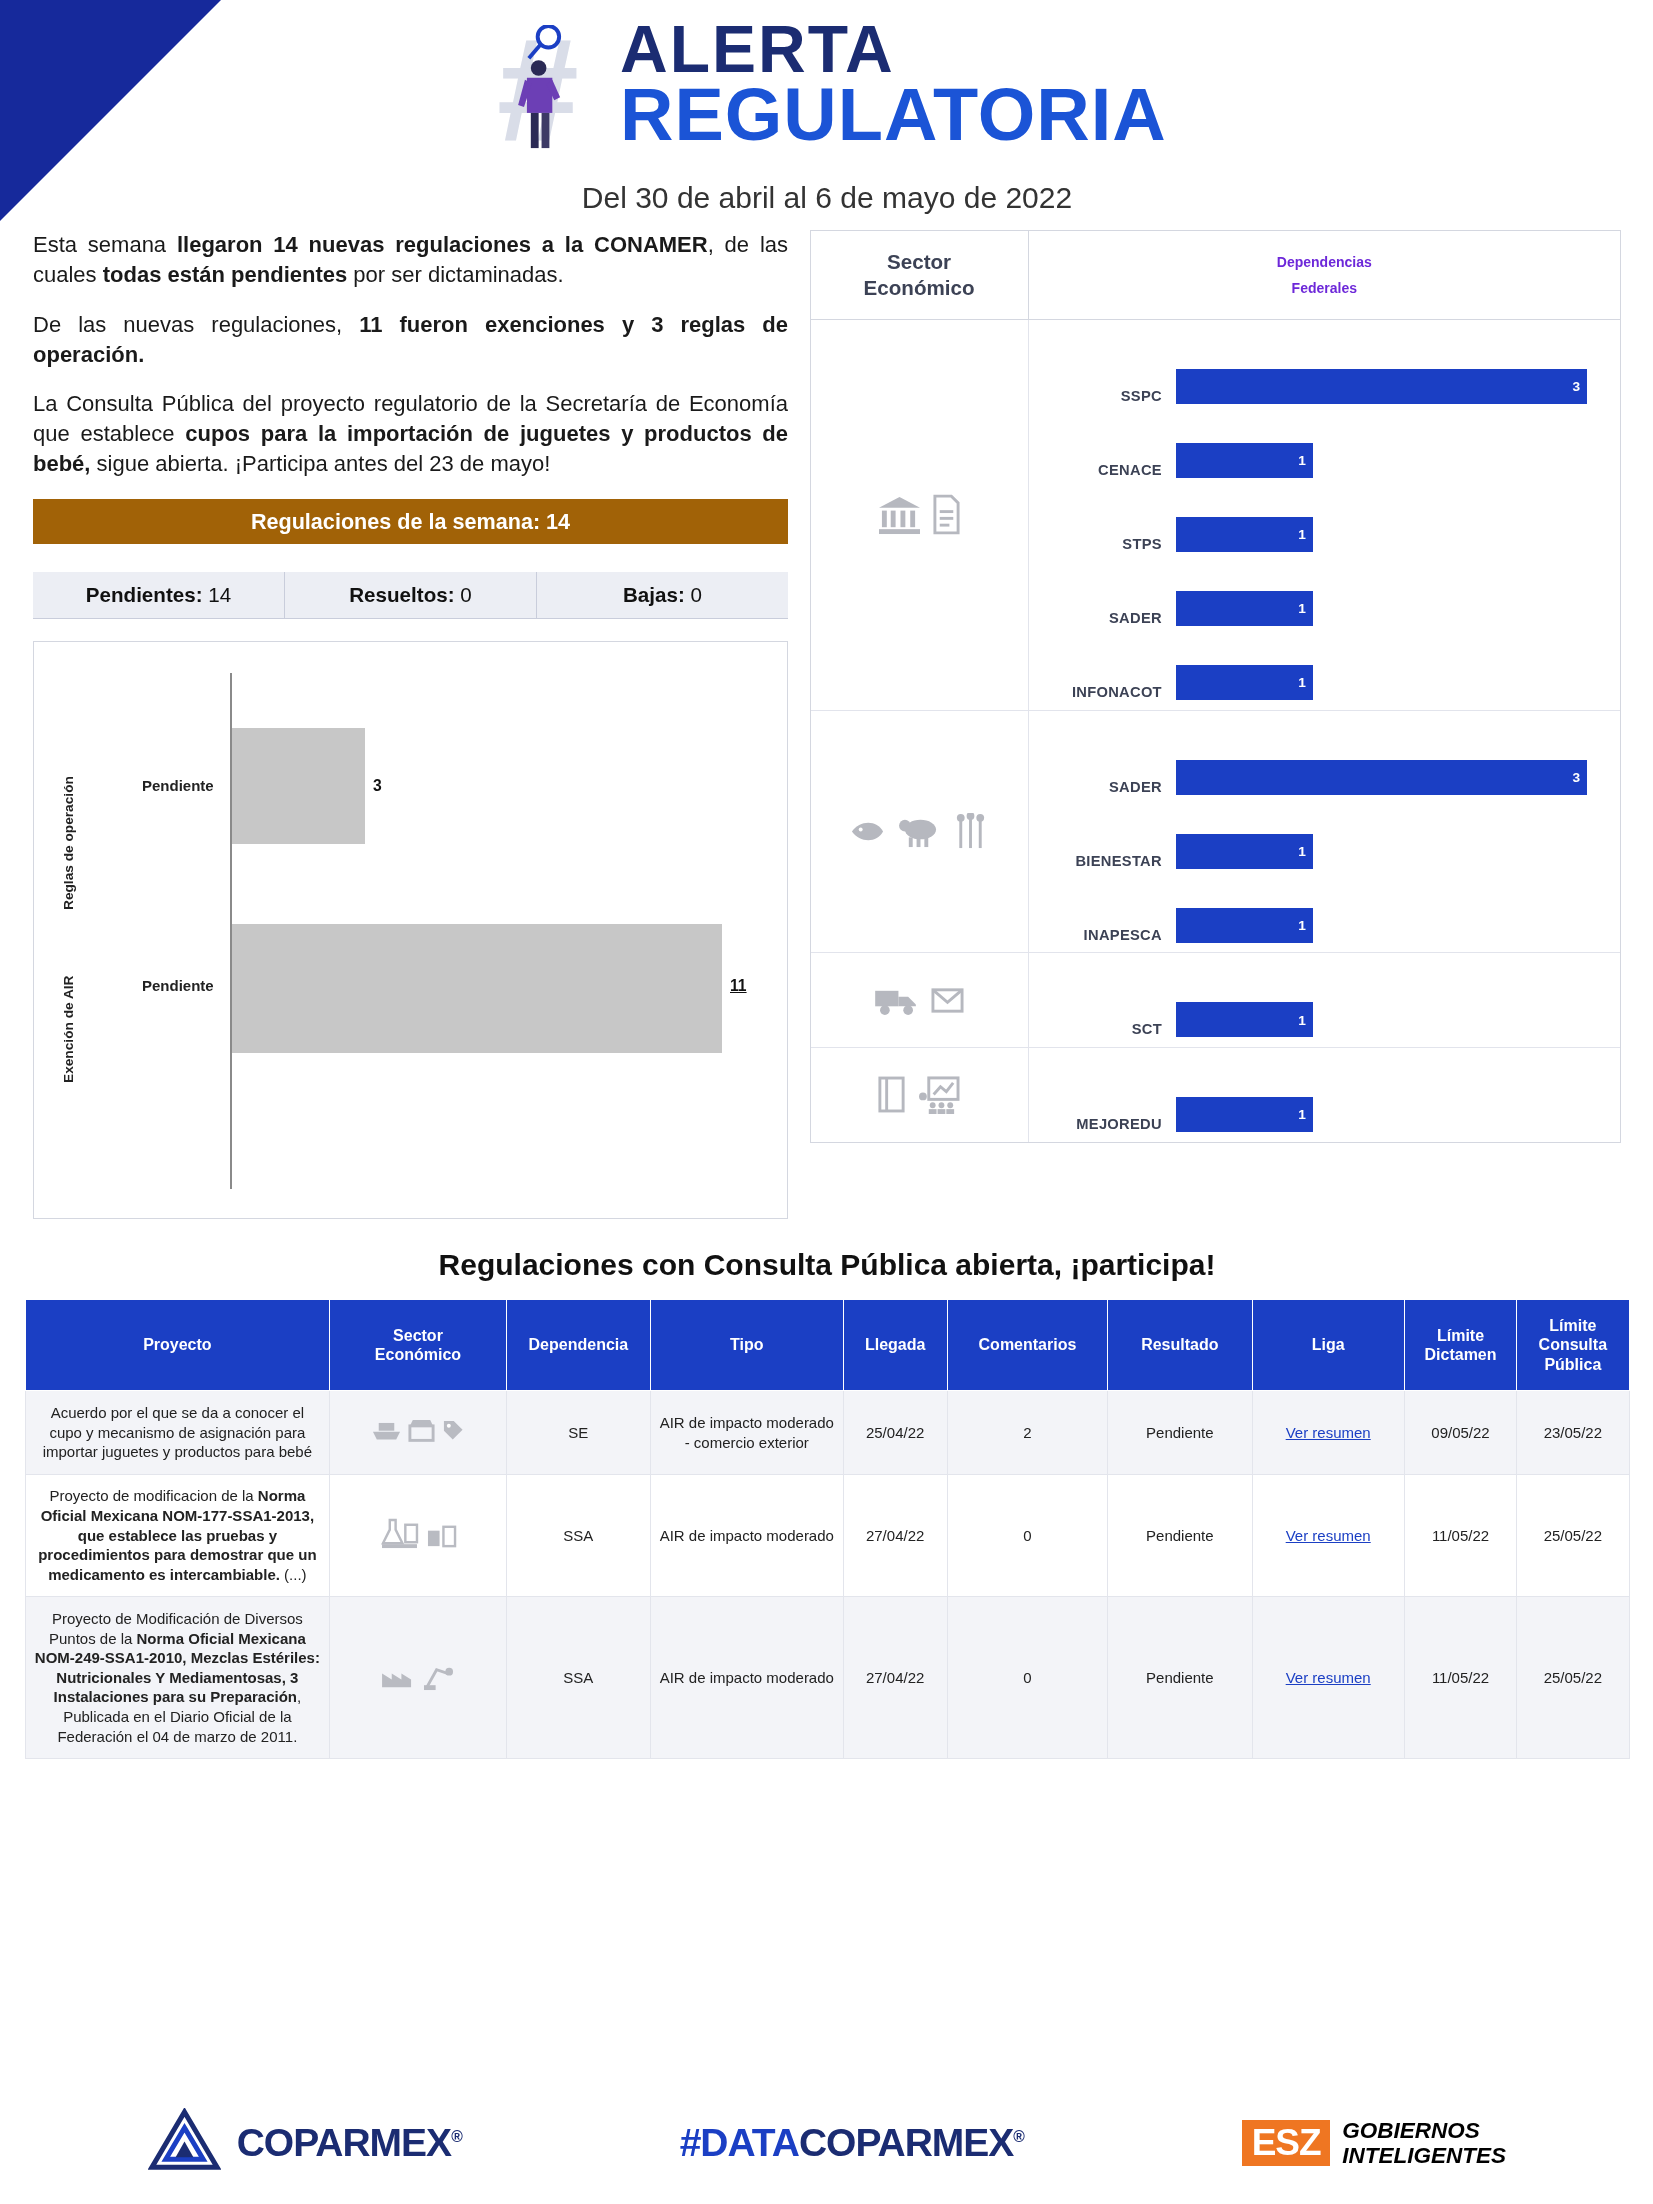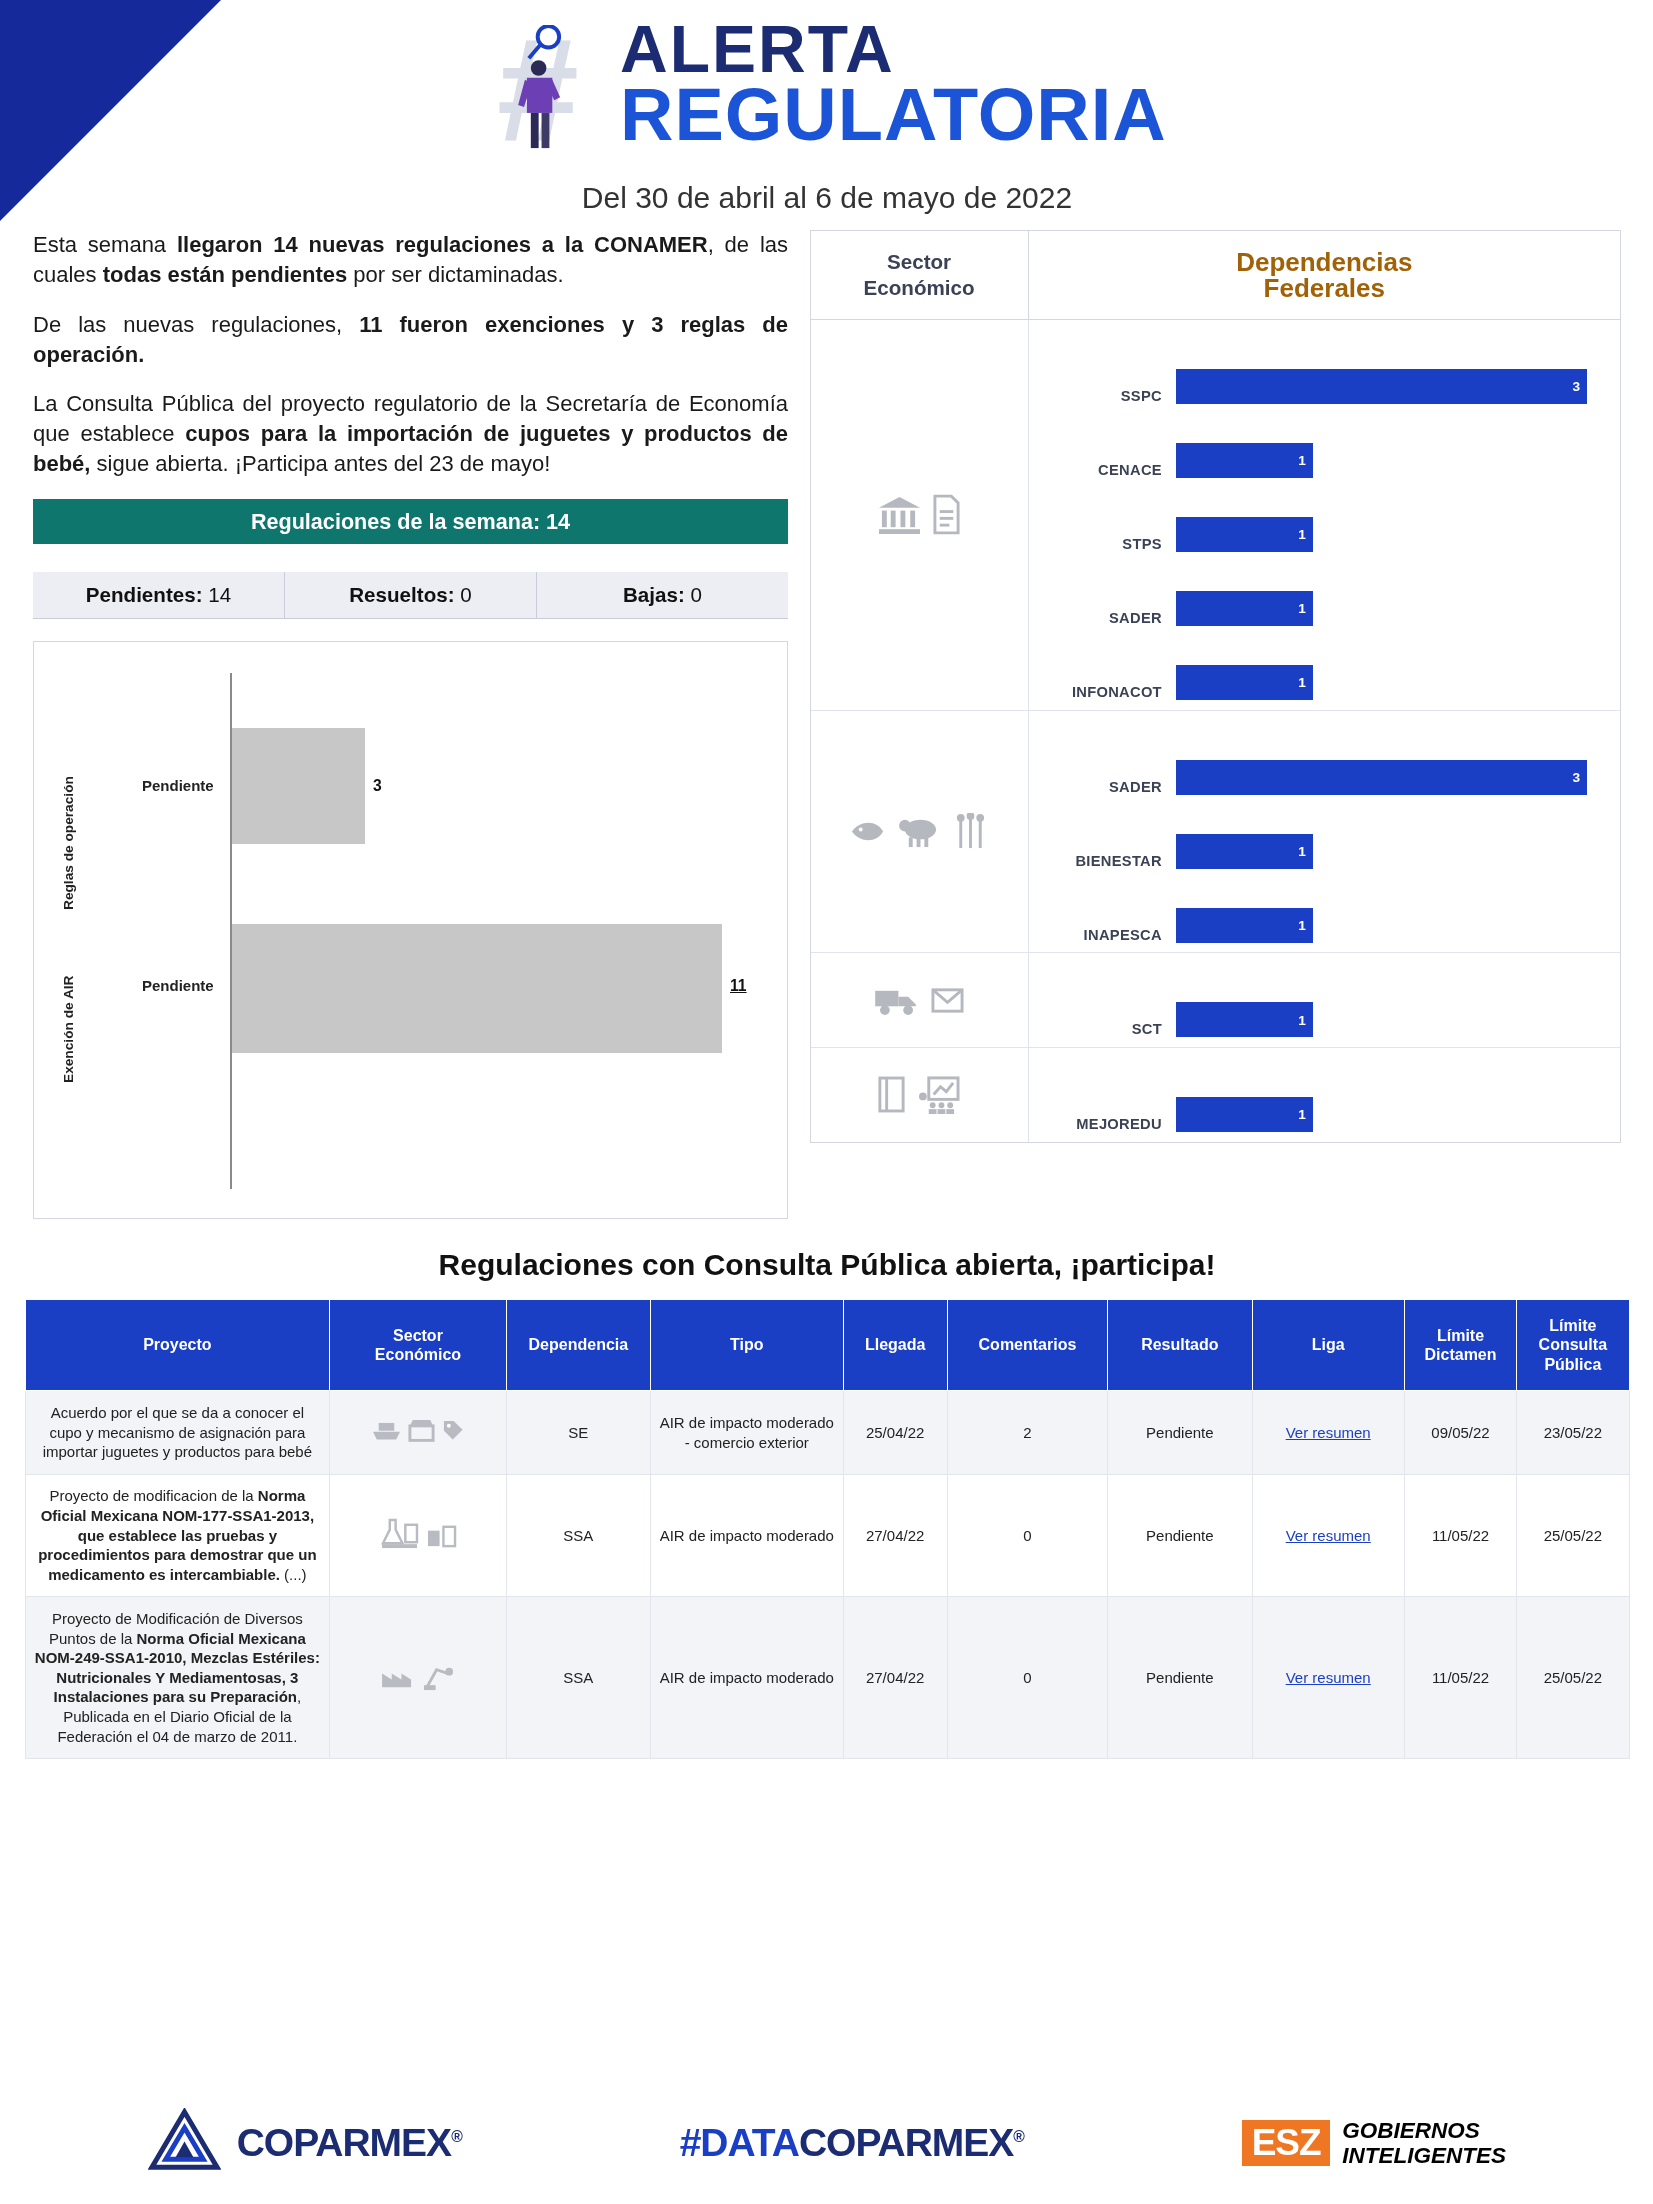--- a/index.html
+++ b/index.html
@@ -87,21 +87,21 @@
   .para {
     font-size: 22px;
     line-height: 30px;
     text-align: justify;
     margin: 0 0 19.6px 0;
     color: #1a1a1a;
   }
   .para b { font-weight: bold; }
 
   .sem-bar {
-    background: #0f766e;
+    background: #a16207;
     color: #fff;
     font-weight: bold;
     font-size: 21.6px;
     text-align: center;
     padding: 9.8px 0;
     margin-top: 5.9px;
   }
   .sem-stats {
     display: flex;
     background: #eceef4;
@@ -176,23 +176,23 @@
     font-size: 20.6px;
     font-weight: bold;
     color: #3c4255;
     padding: 17.6px 5.9px;
     border-right: 1px solid #d4d7e0;
     line-height: 26.5px;
   }
   .panel-head .h2 {
     flex: 1;
     text-align: center;
-    font-size: 26px;
-    font-weight: bold;
-    color: #a16207;
+    font-size: 14px;
+    font-weight: bold;
+    color: #6d28d9;
     padding: 17.6px 5.9px;
     line-height: 26.5px;
   }
   .sector-block {
     display: flex;
     border-bottom: 1px solid #e2e4ec;
     min-height: 88px;
   }
   .sector-block:last-child { border-bottom: none; }
   .sector-icons {

